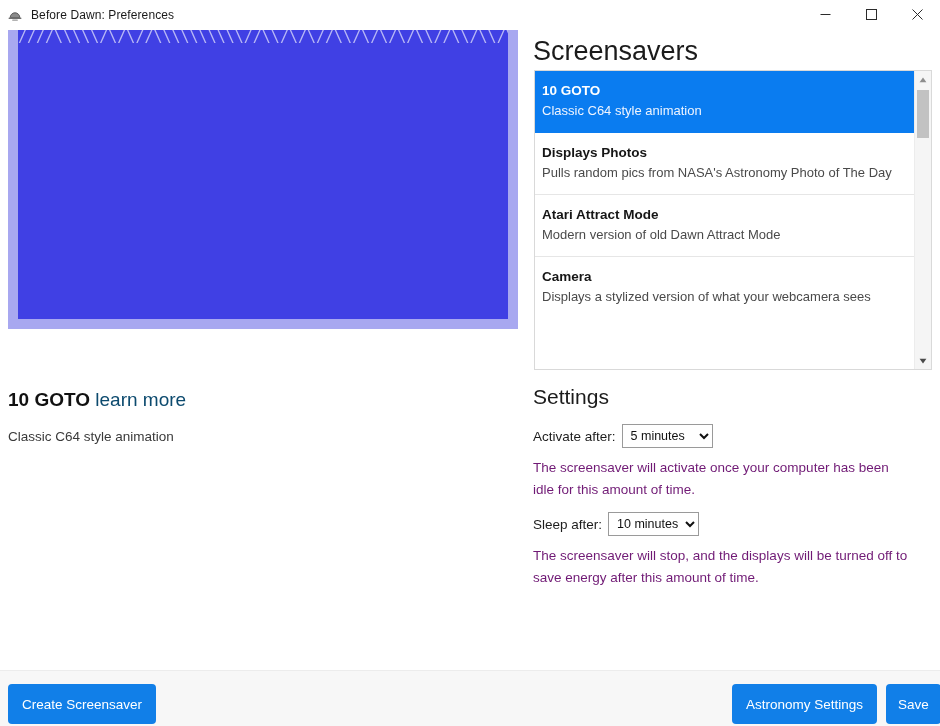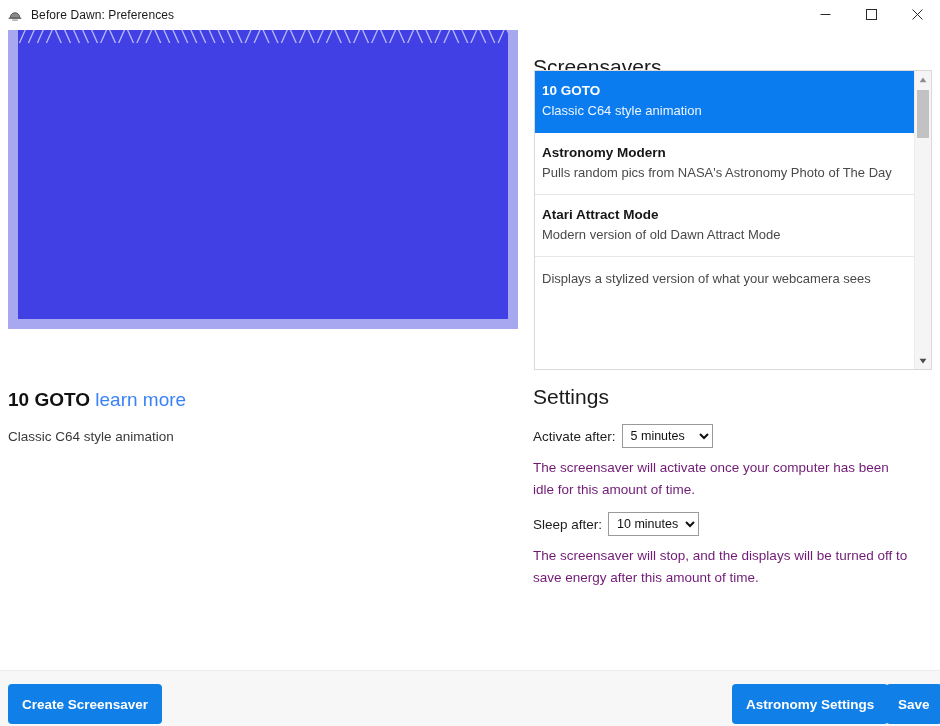--- a/index.html
+++ b/index.html
@@ -69,31 +69,31 @@
   
   .detail {
     position: absolute;
     left: 8px; top: 388px; width: 500px;
   }
   .detail-title {
     font-size: 19px; color: #111111; font-weight: bold;
     line-height: 24px; margin: 0;
   }
   .detail-title .lm {
-    color: #3b82f6; font-weight: normal; cursor: pointer;
+    color: #0c4a6e; font-weight: normal; cursor: pointer;
   }
   .detail-desc {
     font-size: 13.5px; color: #3a3a3a;
     margin-top: 16px; line-height: 18px;
   }
 
   
   .ss-heading {
-    position: absolute; left: 533px; top: 54px;
-    font-size: 21px; color: #1b1b1b; line-height: 26px;
+    position: absolute; left: 533px; top: 38px;
+    font-size: 27px; color: #1b1b1b; line-height: 26px;
   }
   .ss-listwrap {
     position: absolute;
     left: 534px; top: 70px;
     width: 398px; height: 300px;
     border: 1px solid #d9d9d9;
     background: #ffffff;
     display: flex;
     overflow: hidden;
   }
@@ -179,21 +179,21 @@
     position: absolute;
     left: 0; bottom: 0; width: 940px; height: 56px;
     background: #f7f7f7;
     border-top: 1px solid #ececec;
   }
   .btn {
     position: absolute;
     background: #117fe8;
     color: #ffffff;
     font-size: 13.5px;
-    font-weight: bold;
+    font-weight: normal;
     border: none;
     border-radius: 4px;
     height: 40px;
     padding: 0 14px;
     cursor: pointer;
     font-family: "Liberation Sans", sans-serif;
     white-space: nowrap;
   }
   .btn.create { left: 8px; top: 684px; }
   .btn.adv    { left: 732px; top: 684px; }
@@ -246,31 +246,32 @@
 
 <div class="ss-listwrap">
   <div class="ss-list">
 
     <div class="ss-item sel">
       <div class="nm">10 GOTO</div>
       <div class="ds">Classic C64 style animation</div>
     </div>
 
     <div class="ss-item">
-      <div class="nm">Astronomy Modern</div>
+      <div class="nm">Displays Photos</div>
       <div class="ds">Pulls random pics from NASA's Astronomy Photo of The Day</div>
     </div>
 
     <div class="ss-item">
       <div class="nm">Atari Attract Mode</div>
       <div class="ds">Modern version of old Dawn Attract Mode</div>
     </div>
 
 
     <div class="ss-item">
+      <div class="nm">Camera</div>
       <div class="ds">Displays a stylized version of what your webcamera sees</div>
     </div>
 
   </div>
 
   <div class="sbar">
     <span class="sb-arrow up">
       <svg width="8" height="6" viewBox="0 0 8 6">
           <path d="M4 0.6 L7.4 5.2 L0.6 5.2 Z" fill="#8d8d8d"></path>
         </svg>

